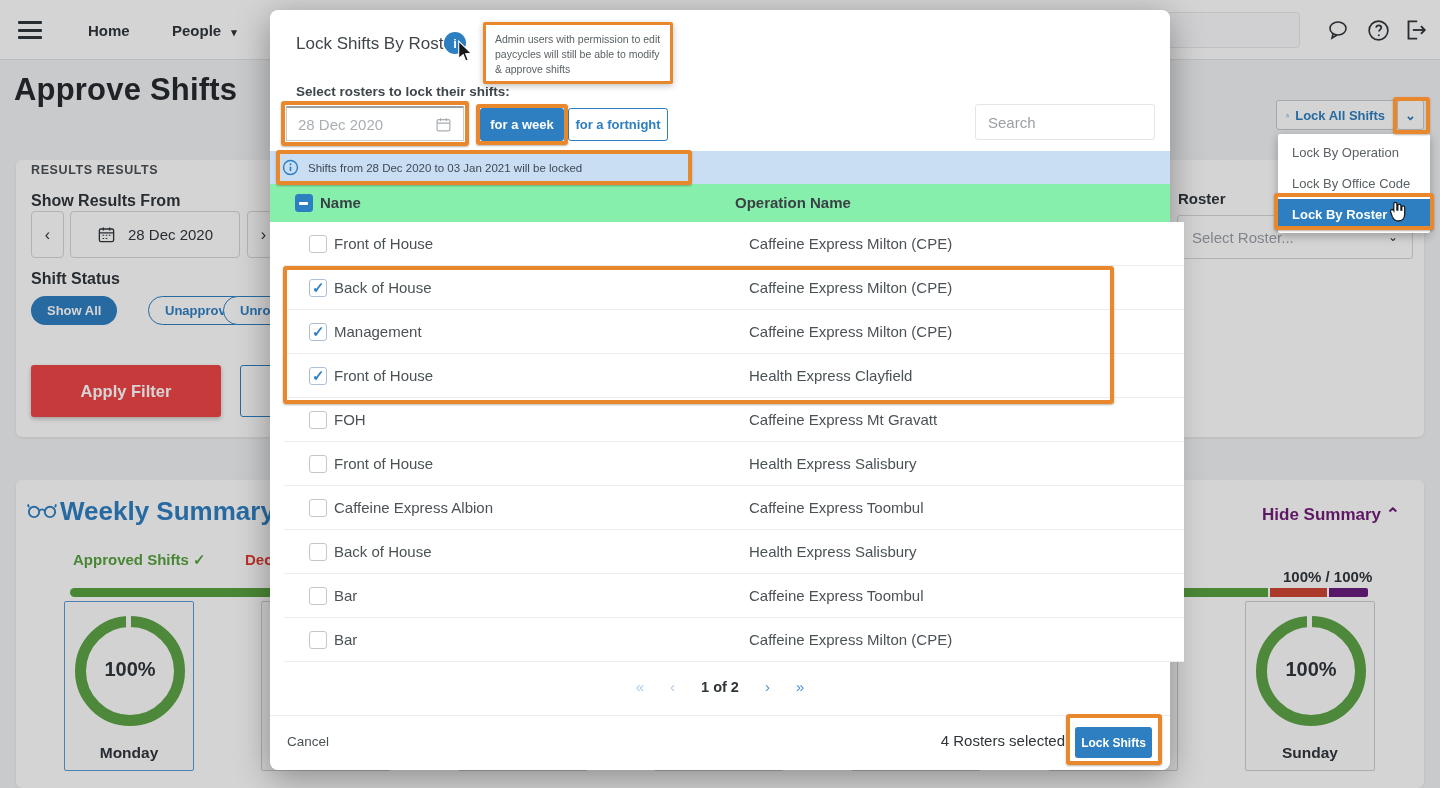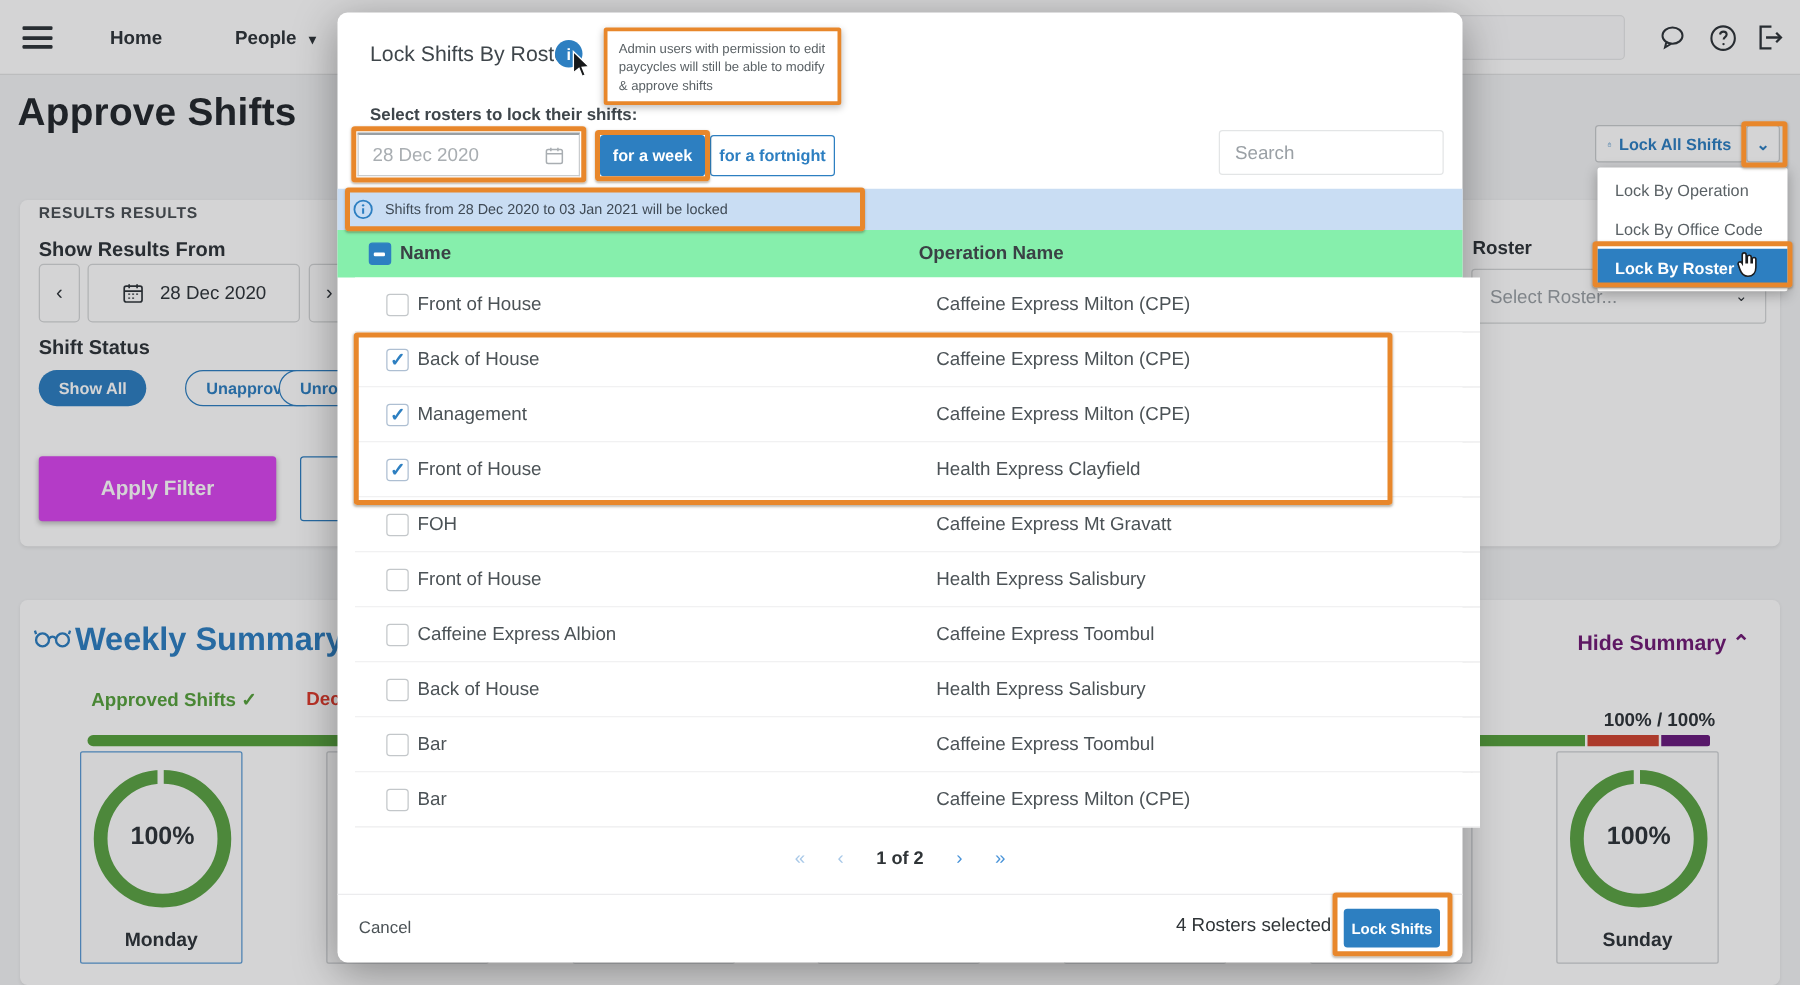--- a/index.html
+++ b/index.html
@@ -6,36 +6,36 @@
   html,body { width:1440px; height:788px; overflow:hidden; background:#f2f3f4; }
   .stage { position:relative; width:1440px; height:788px; overflow:hidden; background:#f2f3f4; }
   .abs { position:absolute; }
 
   
   .navbar { left:0; top:0; width:1440px; height:60px; background:#ffffff; border-bottom:1px solid #e2e3e4; }
   .hamburger { left:18px; top:21px; width:24px; height:18px; cursor:pointer; }
   .hamburger span { display:block; height:3px; background:#2f353a; margin-bottom:4.5px; border-radius:1px; }
   .nav-link { top:22px; font-size:15px; font-weight:600; color:#2f353a; cursor:pointer; }
   .nav-home { left:88px; }
-  .nav-people { left:188px;text-align:right; }
+  .nav-people { left:172px;text-align:right; }
   .nav-caret { color:#2f353a; font-size:11px; margin-left:10px; }
   .nav-search { left:1085px; top:12px; width:215px; height:36px; background:#fbfbfc; border:1px solid #e7e8e9; border-radius:4px; padding:0 14px; font-size:15px; color:#9aa0a5; line-height:34px; }
   .icon-btn { top:14px; width:32px; height:32px; display:flex; align-items:center; justify-content:center; cursor:pointer; }
 
   .page-title { left:14px; top:72px; font-size:31px; font-weight:800; color:#24292d; letter-spacing:.2px; }
 
   .card { background:#ffffff; border-radius:6px; box-shadow:0 1px 3px rgba(0,0,0,.08); }
   .filter-card { left:16px; top:160px; width:1408px; height:277px; }
   .filter-heading { left:31px; top:163px; font-size:12.5px; font-weight:600; letter-spacing:.6px; color:#4a5054; }
   .filter-sub { font-size:16px; font-weight:700; color:#2f353a; }
   .datebox { top:211px; height:47px; background:#fff; border:1px solid #d5d7d8; border-radius:4px; display:flex; align-items:center; justify-content:center; color:#2f353a; cursor:pointer; }
   .pill { top:296px; height:29px; border-radius:15px; font-size:13px; font-weight:600; display:flex; align-items:center; justify-content:center; padding:0 16px; cursor:pointer; white-space:nowrap; }
   .pill.active { background:#2d7fc1; color:#ffffff; }
   .pill.outline { background:#ffffff; color:#2d7fc1; border:1.5px solid #2d7fc1; }
-  .apply-btn { left:31px; top:365px; width:190px; height:52px; background:#d946ef; color:#fff; font-size:16.5px; font-weight:600; border:none; border-radius:3px; box-shadow:0 2px 4px rgba(0,0,0,.25); cursor:pointer; }
+  .apply-btn { left:31px; top:365px; width:190px; height:52px; background:#ef4444; color:#fff; font-size:16.5px; font-weight:600; border:none; border-radius:3px; box-shadow:0 2px 4px rgba(0,0,0,.25); cursor:pointer; }
   .clear-btn { left:240px; top:365px; width:150px; height:52px; background:#fff; border:1.5px solid #2d7fc1; border-radius:3px; cursor:pointer; }
 
   .lockall-btn { left:1276px; top:100px; width:119px; height:30px; background:#fff; border:1px solid #c8cbcd; border-radius:3px; display:flex; align-items:center; gap:6px; padding:0 9px; cursor:pointer; }
   .lockall-btn span { color:#2d7fc1; font-size:13px; font-weight:600; white-space:nowrap; }
   .caret-btn { left:1397px; top:100px; width:27px; height:30px; background:#fff; border:1px solid #c8cbcd; border-radius:3px; color:#2d7fc1; font-size:13px; font-weight:700; display:flex; align-items:center; justify-content:center; cursor:pointer; }
 
   .roster-label { left:1178px; top:190px; font-size:15px; font-weight:700; color:#2f353a; }
   .roster-select { left:1177px; top:215px; width:236px; height:44px; background:#fff; border:1px solid #d5d7d8; border-radius:3px; display:flex; align-items:center; justify-content:space-between; padding:0 14px; cursor:pointer; }
   .roster-select .ph { color:#9aa0a5; font-size:15px; }
   .roster-select .cv { color:#2f353a; font-size:12px; }

